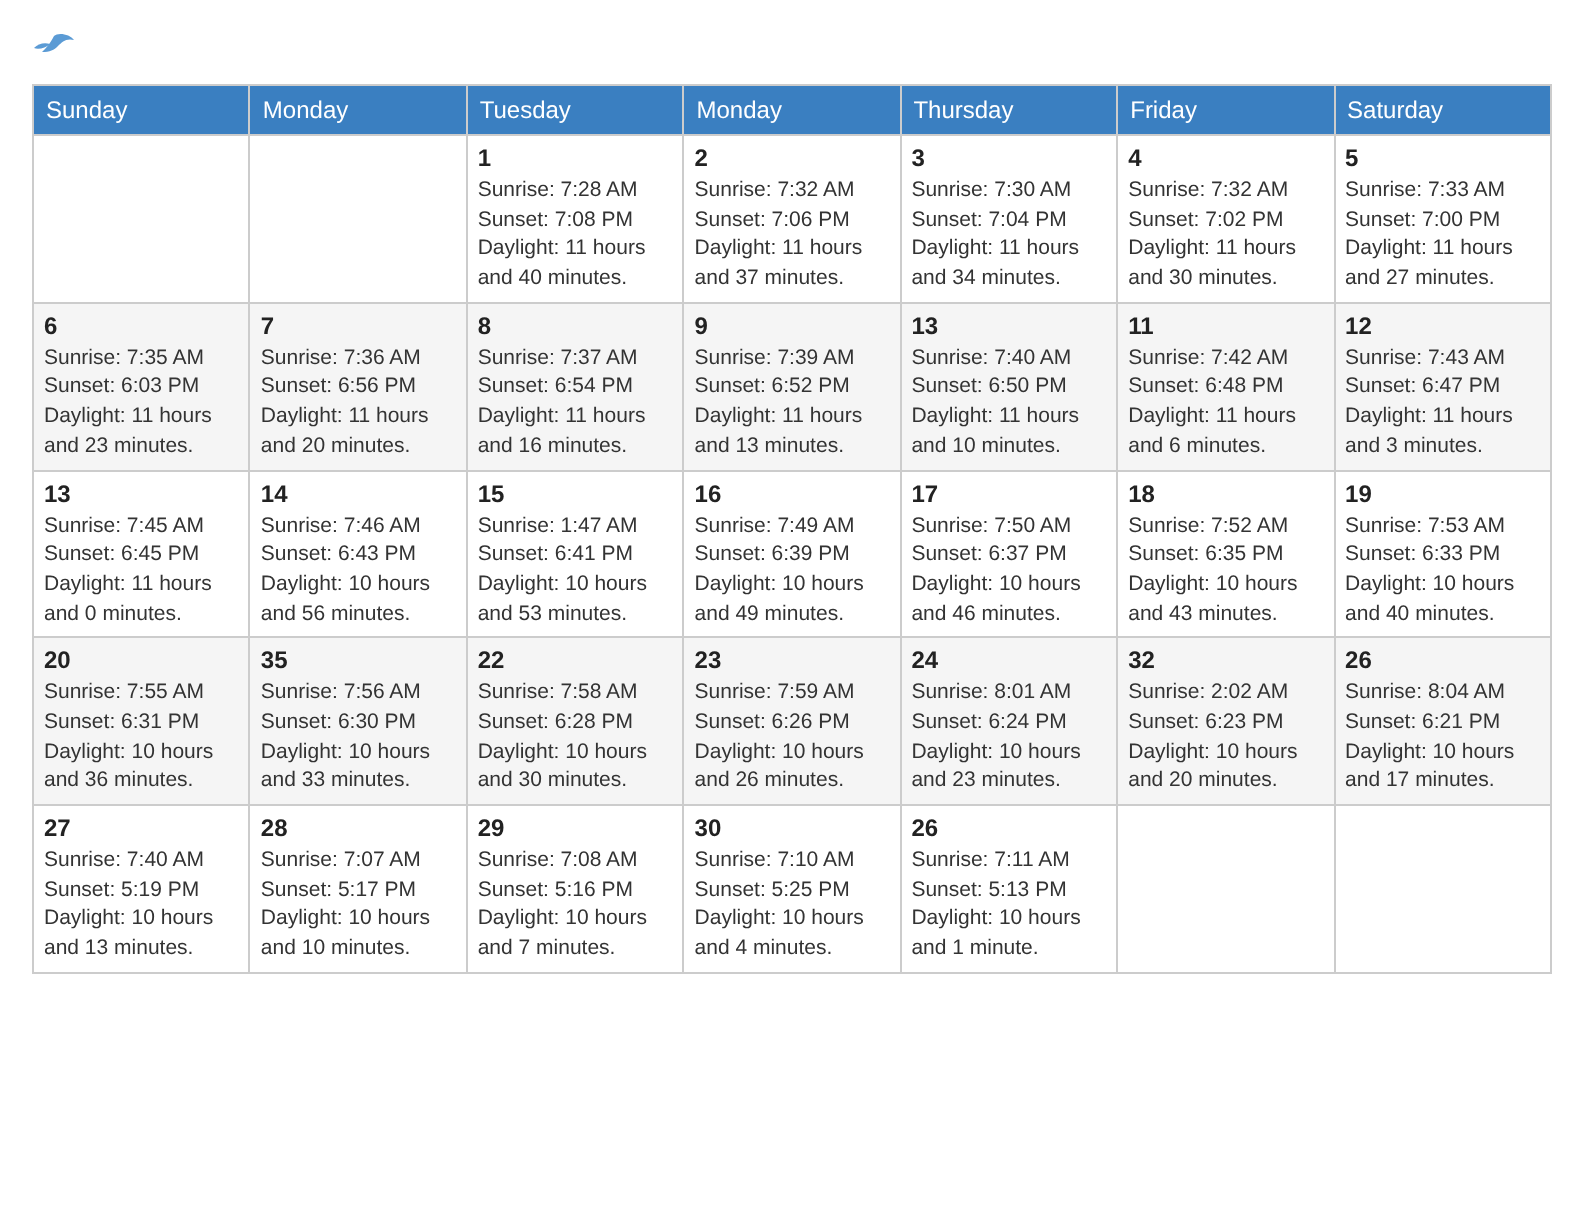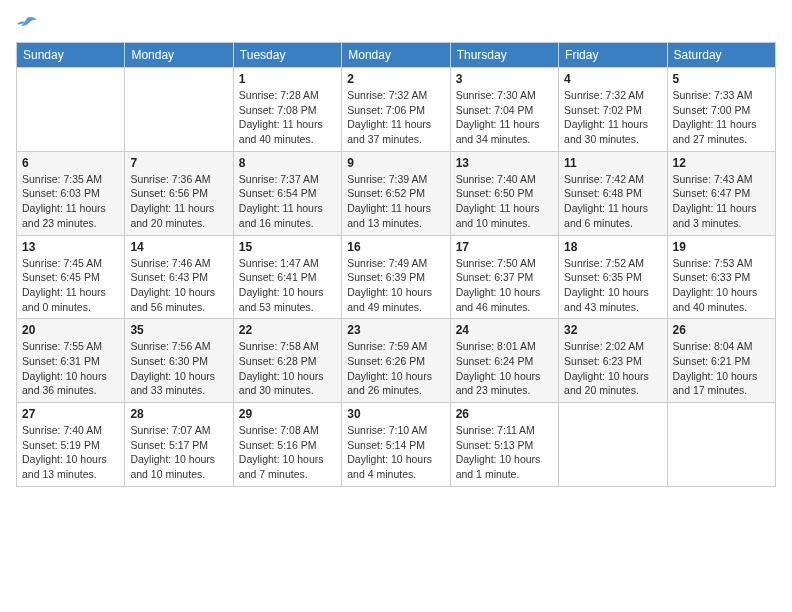--- a/index.html
+++ b/index.html
@@ -298,21 +298,21 @@
         </td>
         <td>
           <span class="day-num">29</span>
           <div class="day-info">Sunrise: 7:08 AM
 Sunset: 5:16 PM
 Daylight: 10 hours and 7 minutes.</div>
         </td>
         <td>
           <span class="day-num">30</span>
           <div class="day-info">Sunrise: 7:10 AM
-Sunset: 5:14 PM
+Sunset: 5:25 PM
 Daylight: 10 hours and 4 minutes.</div>
         </td>
         <td>
           <span class="day-num">26</span>
           <div class="day-info">Sunrise: 7:11 AM
 Sunset: 5:13 PM
 Daylight: 10 hours and 1 minute.</div>
         </td>
         <td class="empty-cell"></td>
         <td class="empty-cell"></td>

